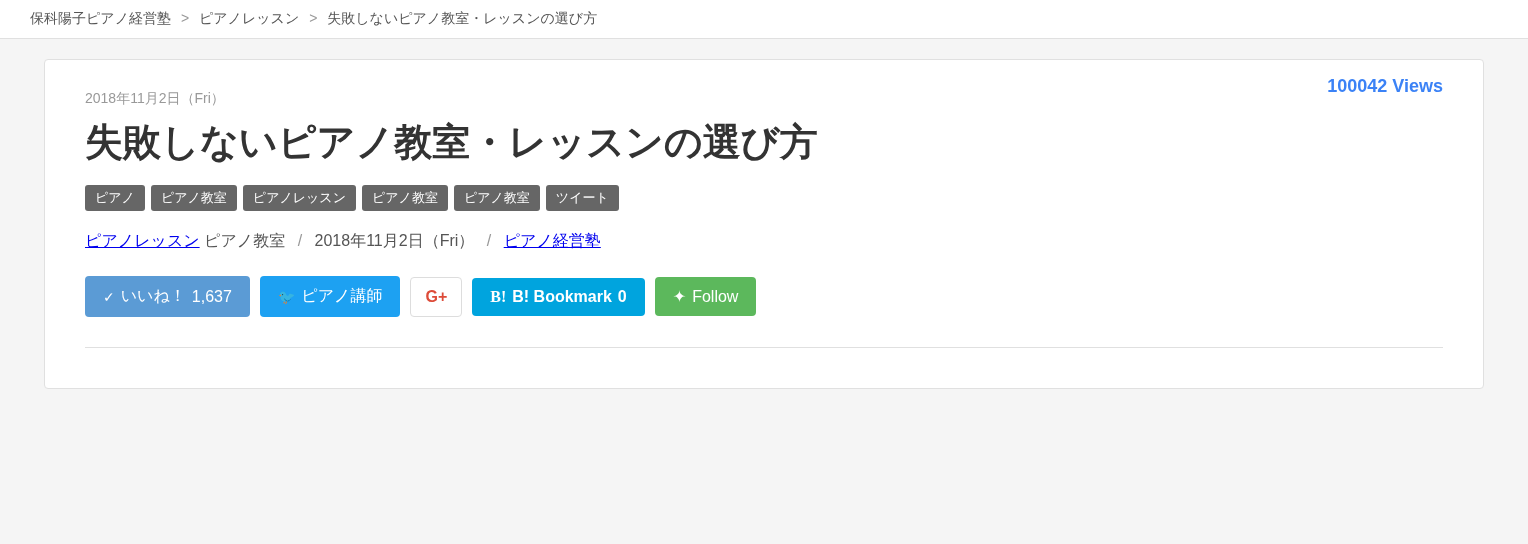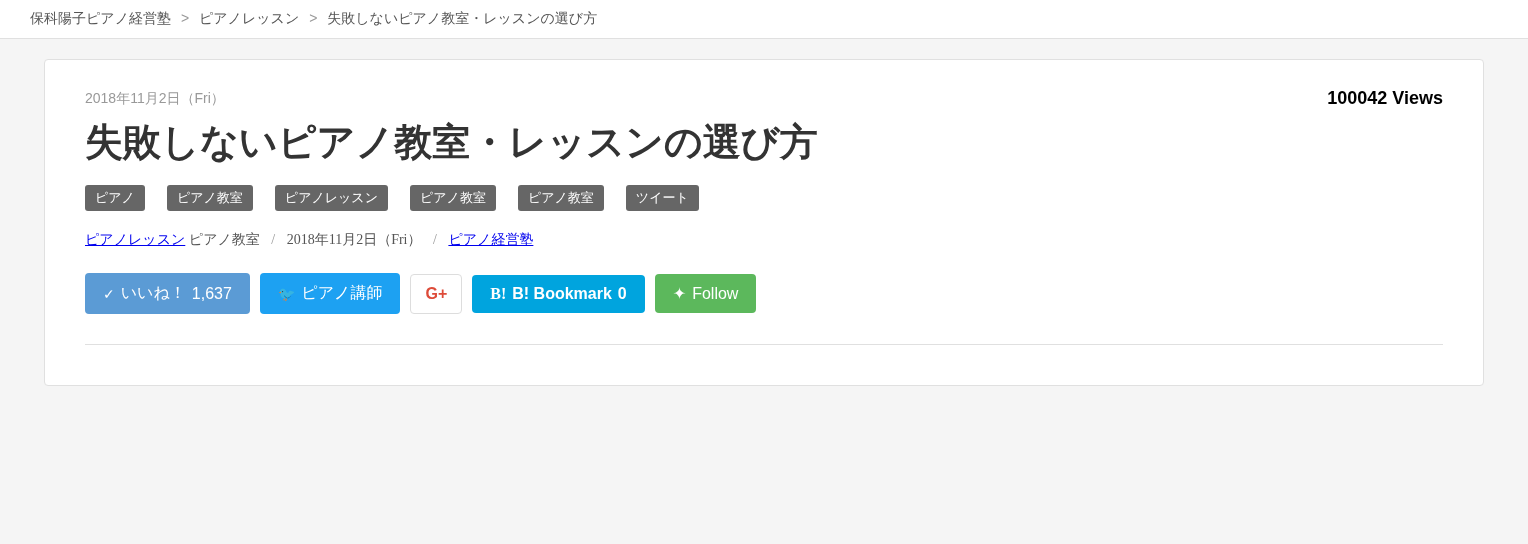--- a/index.html
+++ b/index.html
@@ -44,35 +44,34 @@
     .article-title {
       font-size: 38px;
       font-weight: bold;
       color: #333;
       margin-bottom: 18px;
       line-height: 1.3;
     }
     .tags-row {
       display: flex;
       flex-wrap: wrap;
-      gap: 22px;
+      gap: 6px;
       margin-bottom: 20px;
     }
     .tag {
       background: #666;
       color: #fff;
       font-size: 13px;
       padding: 4px 10px;
       border-radius: 3px;
     }
     .meta-row {
-      font-size: 14px;
+      font-size: 16px;
       color: #555;
       margin-bottom: 24px;
-      font-family: Liberation Serif, serif;
     }
     .meta-row .meta-sep {
       margin: 0 8px;
       color: #999;
     }
     .actions-row {
       display: flex;
       align-items: center;
       gap: 10px;
     }
@@ -138,25 +137,25 @@
       color: #fff;
       border: none;
       border-radius: 4px;
       padding: 10px 18px;
       font-size: 16px;
       cursor: pointer;
       font-family: inherit;
     }
     .views-badge {
       position: absolute;
-      top: 28px;
+      top: 16px;
       right: 40px;
       font-size: 18px;
       font-weight: bold;
-      color: #000000;
+      color: #3b82f6;
     }
     .divider {
       border: none;
       border-top: 1px solid #e0e0e0;
       margin-top: 30px;
     }
     .check-icon { font-size: 14px; }
     .twitter-bird { font-size: 14px; }
     .feather-icon { font-size: 16px; }
     .hatena-b {

